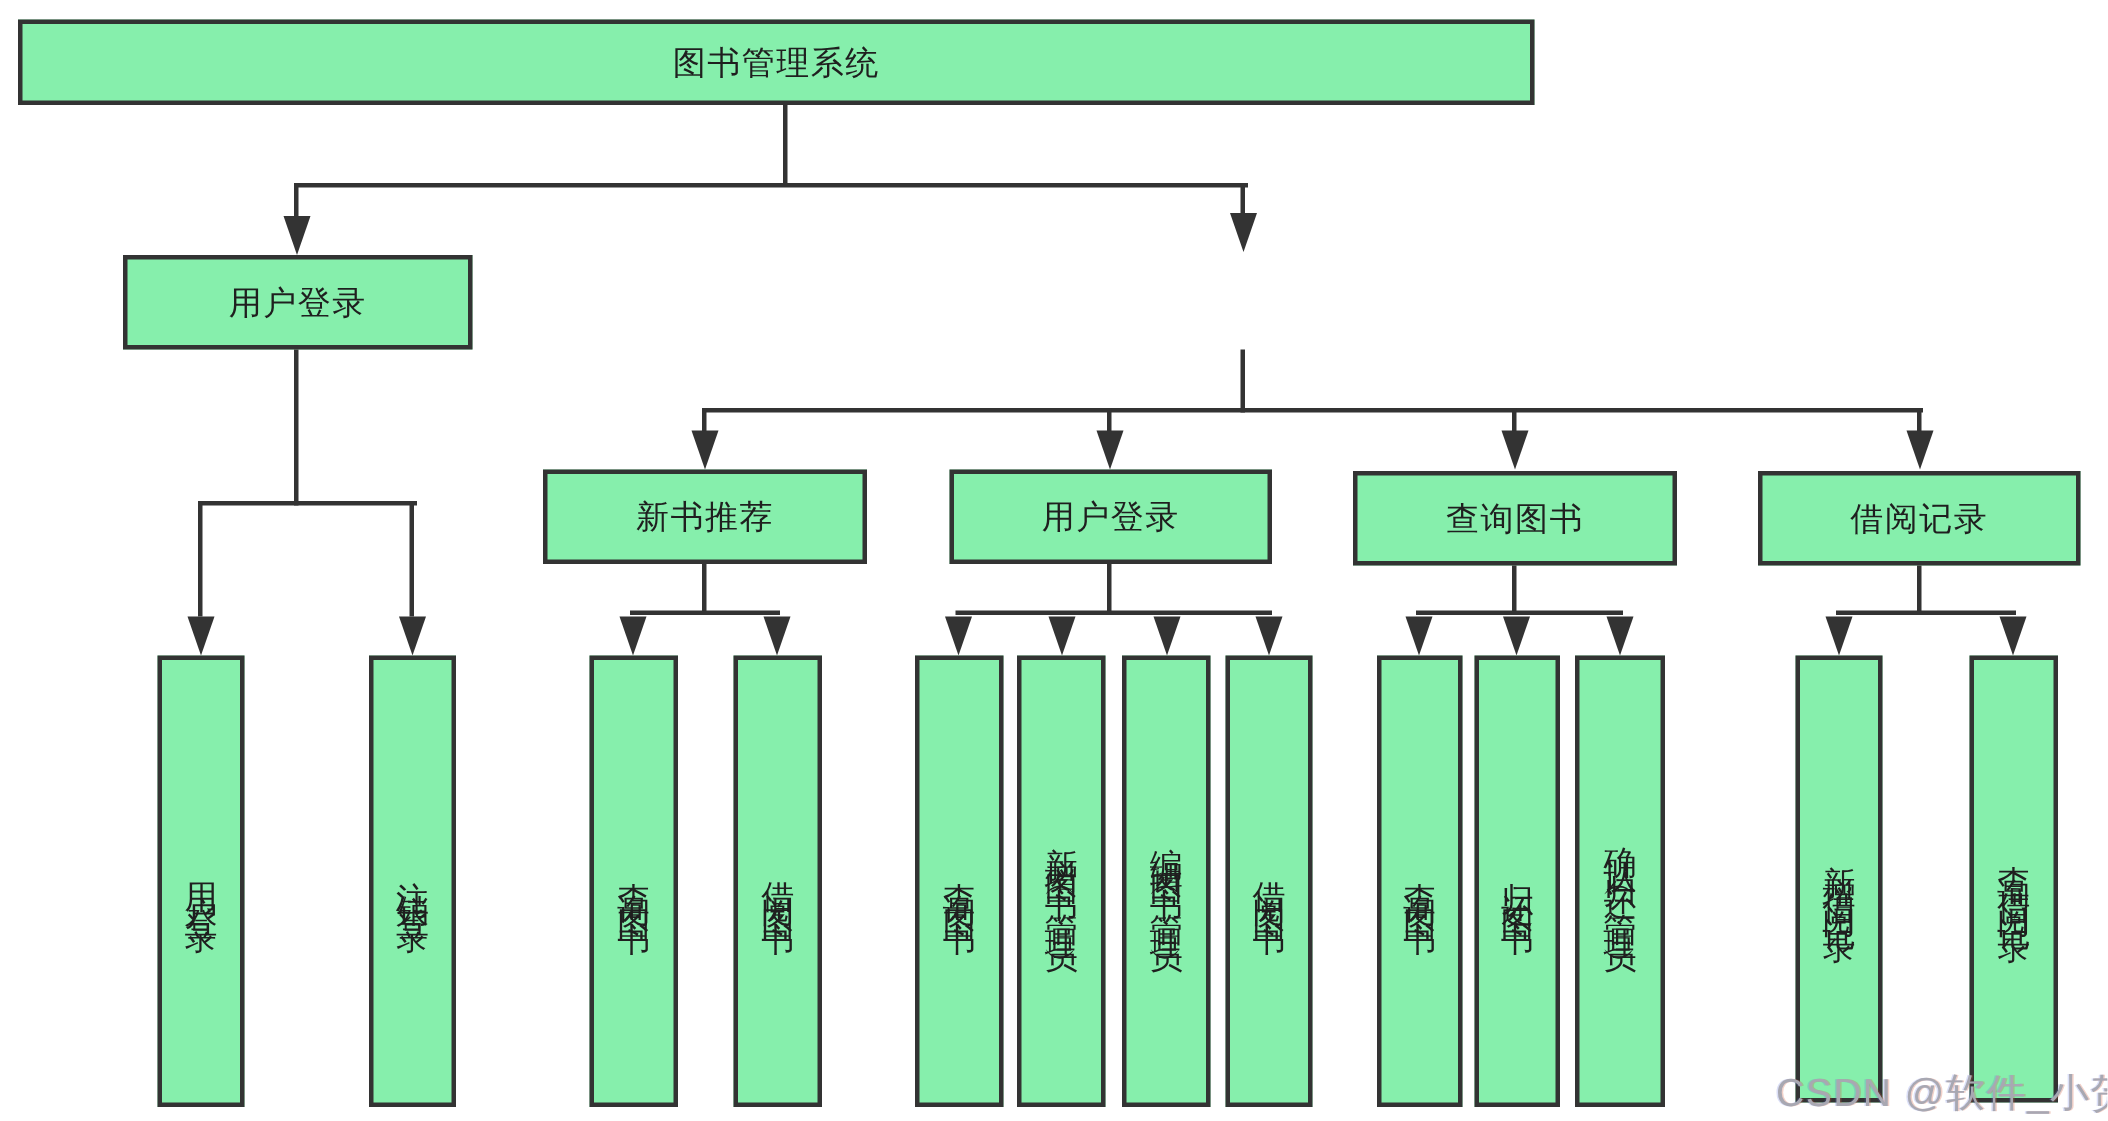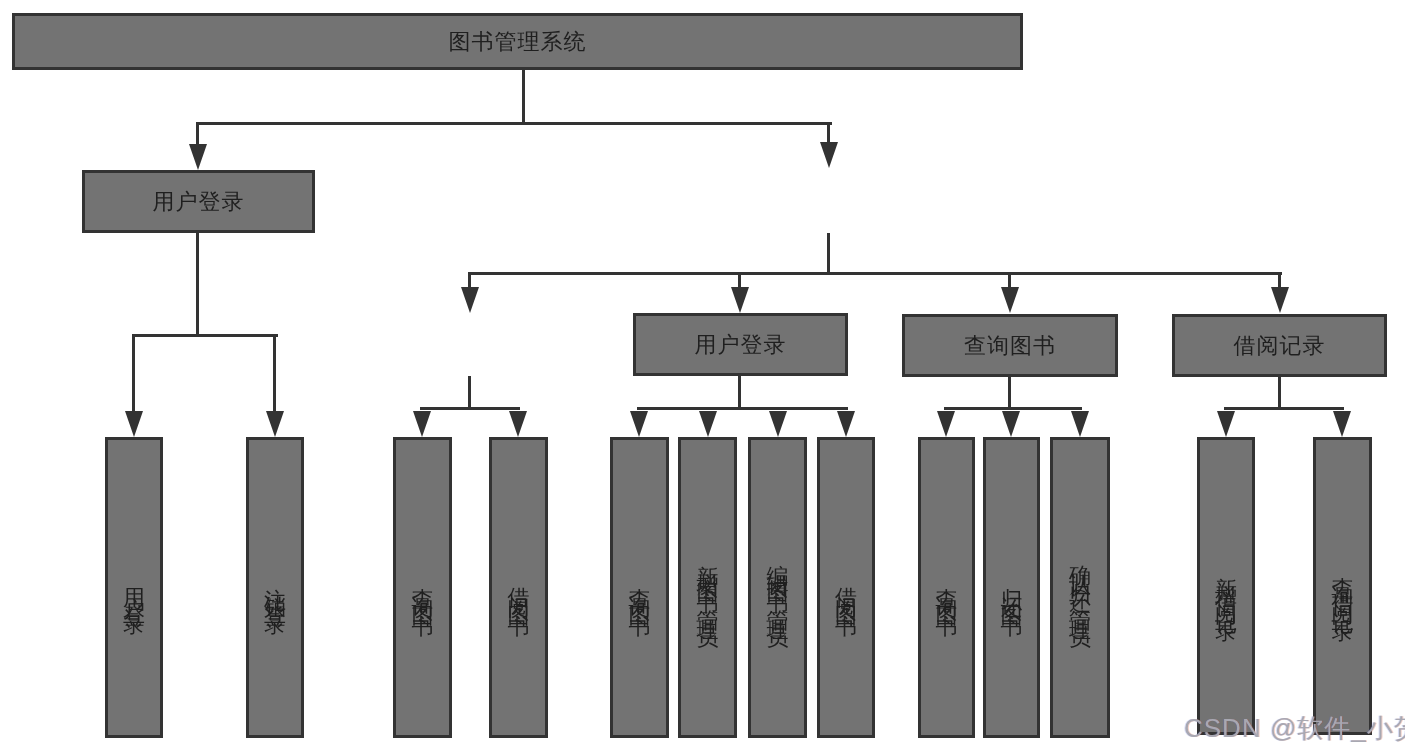--- a/index.html
+++ b/index.html
@@ -13,21 +13,21 @@
     width:1405px;height:747px;
     background:var(--bg);
     overflow:hidden;
     font-family:"Liberation Sans","DejaVu Sans",sans-serif;
     color:var(--text);
   }
   .box{
     position:absolute;
     box-sizing:border-box;
     border:3px solid var(--line);
-    background:#737373;
+    background:#86efac;
     display:flex;align-items:center;justify-content:center;
   }
   .hlabel{
     font-size:22px;
     letter-spacing:1px;
     color:var(--text);
     white-space:nowrap;
   }
   .vtext{
     writing-mode:vertical-rl;
@@ -88,20 +88,23 @@
   <div class="line" style="left:468px;top:272px;width:814px;height:3px;"></div>
   <div class="line" style="left:468px;top:272px;width:3px;height:17px;"></div>
   <div class="arrow" style="left:461px;top:287px;"></div>
   <div class="line" style="left:738px;top:272px;width:3px;height:17px;"></div>
   <div class="arrow" style="left:731px;top:287px;"></div>
   <div class="line" style="left:1008px;top:272px;width:3px;height:17px;"></div>
   <div class="arrow" style="left:1001px;top:287px;"></div>
   <div class="line" style="left:1278px;top:272px;width:3px;height:17px;"></div>
   <div class="arrow" style="left:1271px;top:287px;"></div>
 
+  <div class="box" style="left:362px;top:313px;width:216px;height:63px;">
+    <span class="hlabel">新书推荐</span>
+  </div>
   <div class="box" style="left:633px;top:313px;width:215px;height:63px;">
     <span class="hlabel">用户登录</span>
   </div>
   <div class="box" style="left:902px;top:314px;width:216px;height:63px;">
     <span class="hlabel">查询图书</span>
   </div>
   <div class="box" style="left:1172px;top:314px;width:215px;height:63px;">
     <span class="hlabel">借阅记录</span>
   </div>
 

